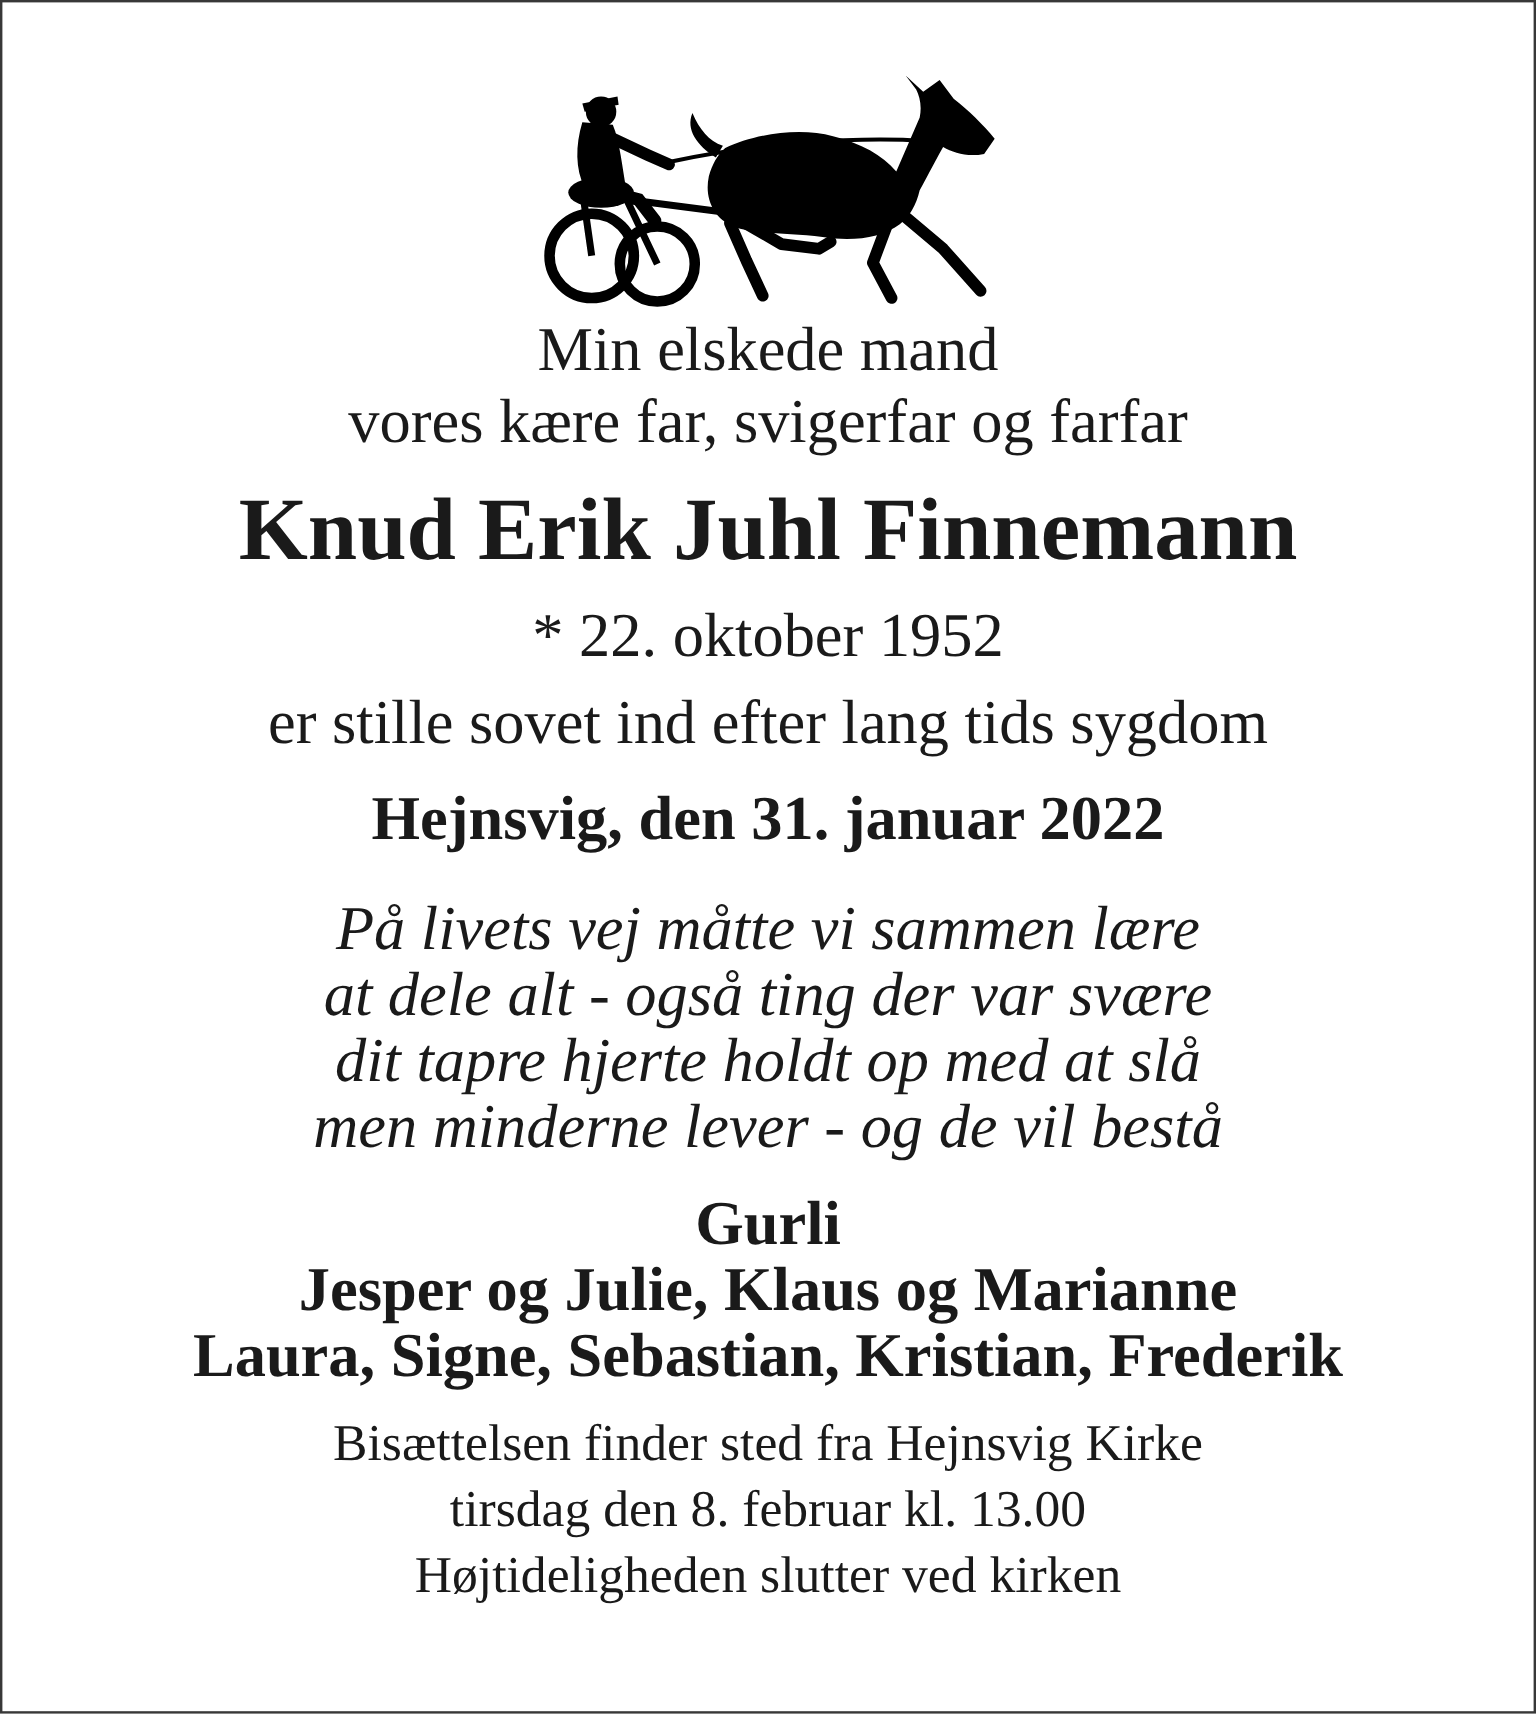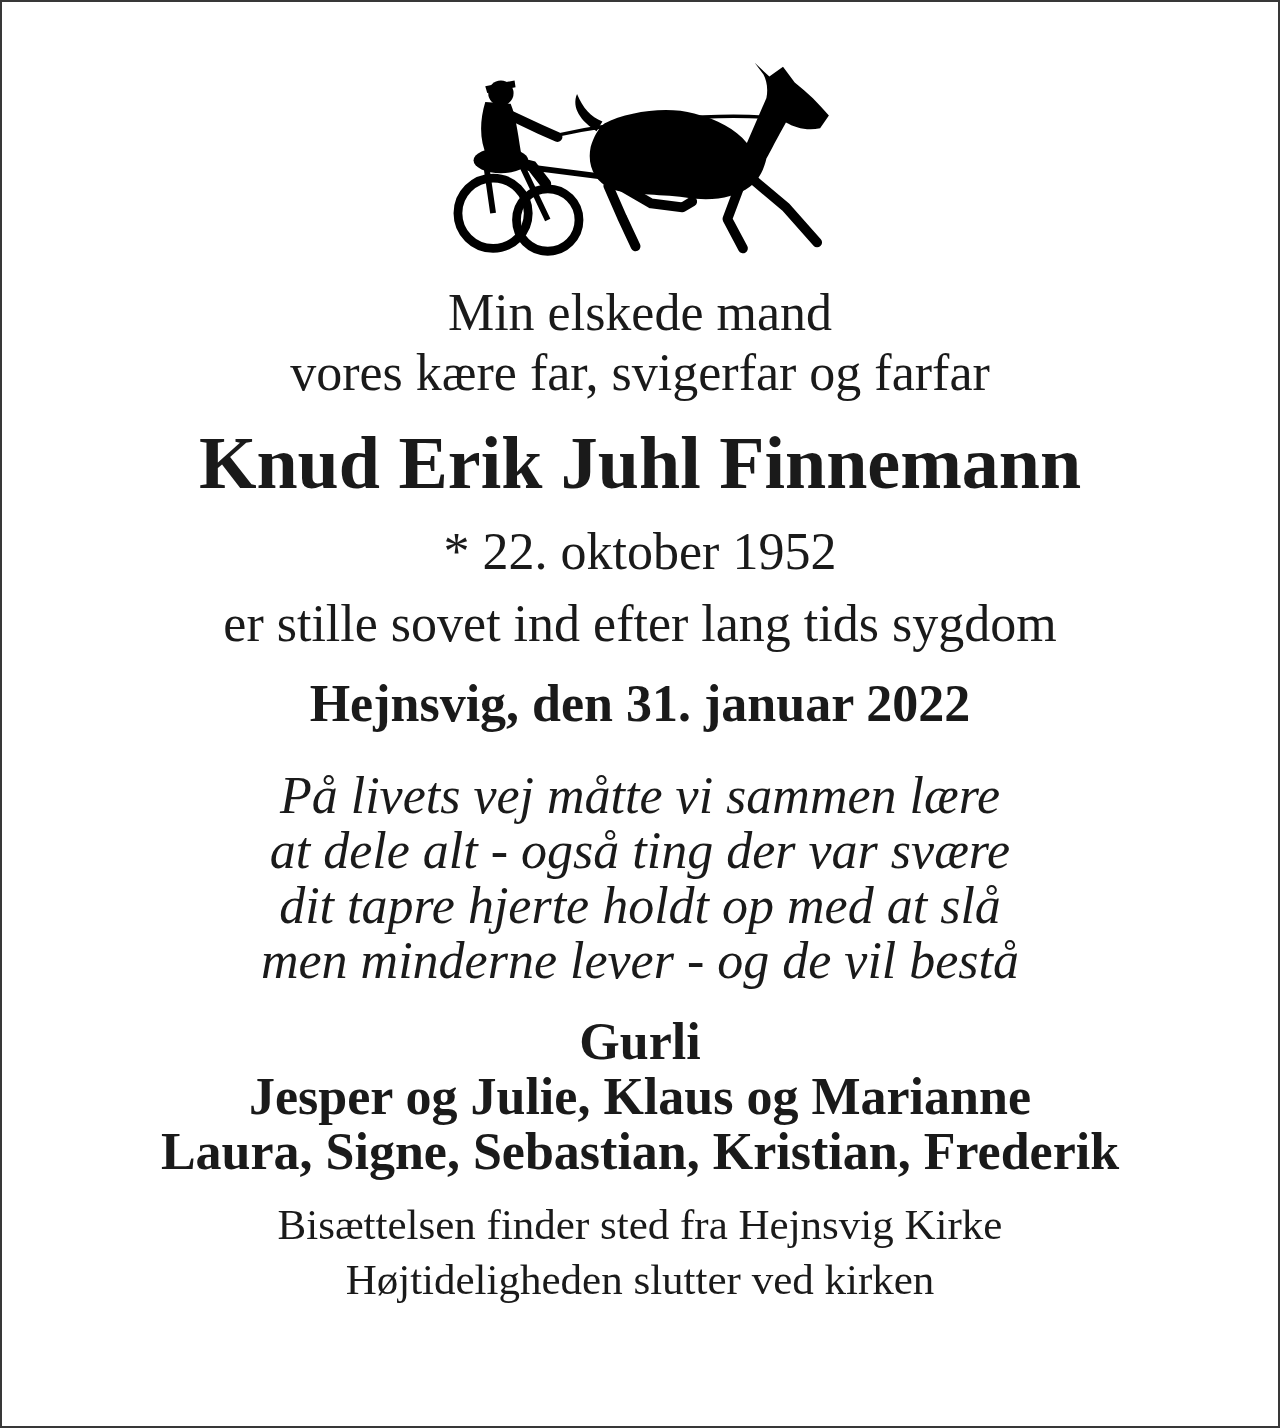--- a/index.html
+++ b/index.html
@@ -26,21 +26,20 @@
   }
   .figure {
     margin-top: 55px;
     width: 450px;
     height: 205px;
     flex: 0 0 auto;
   }
   .figure svg { width: 100%; height: 100%; display: block; }
 
   .intro {
-    margin-top: 21px;
     font-size: 52px;
     line-height: 60px;
   }
   .deceased-name {
     margin-top: 16px;
     font-size: 74px;
     line-height: 88px;
     font-weight: bold;
   }
   .birth-line {
@@ -136,16 +135,17 @@
   </div>
 
   <div class="mourners">
     <div>Gurli</div>
     <div>Jesper og Julie, Klaus og Marianne</div>
     <div>Laura, Signe, Sebastian, Kristian, Frederik</div>
   </div>
 
   <div class="ceremony">
     <div>Bisættelsen finder sted fra Hejnsvig Kirke</div>
+    <div>tirsdag den 8. februar kl. 13.00</div>
     <div>Højtideligheden slutter ved kirken</div>
   </div>
 
 </div>
 
 </body></html>

